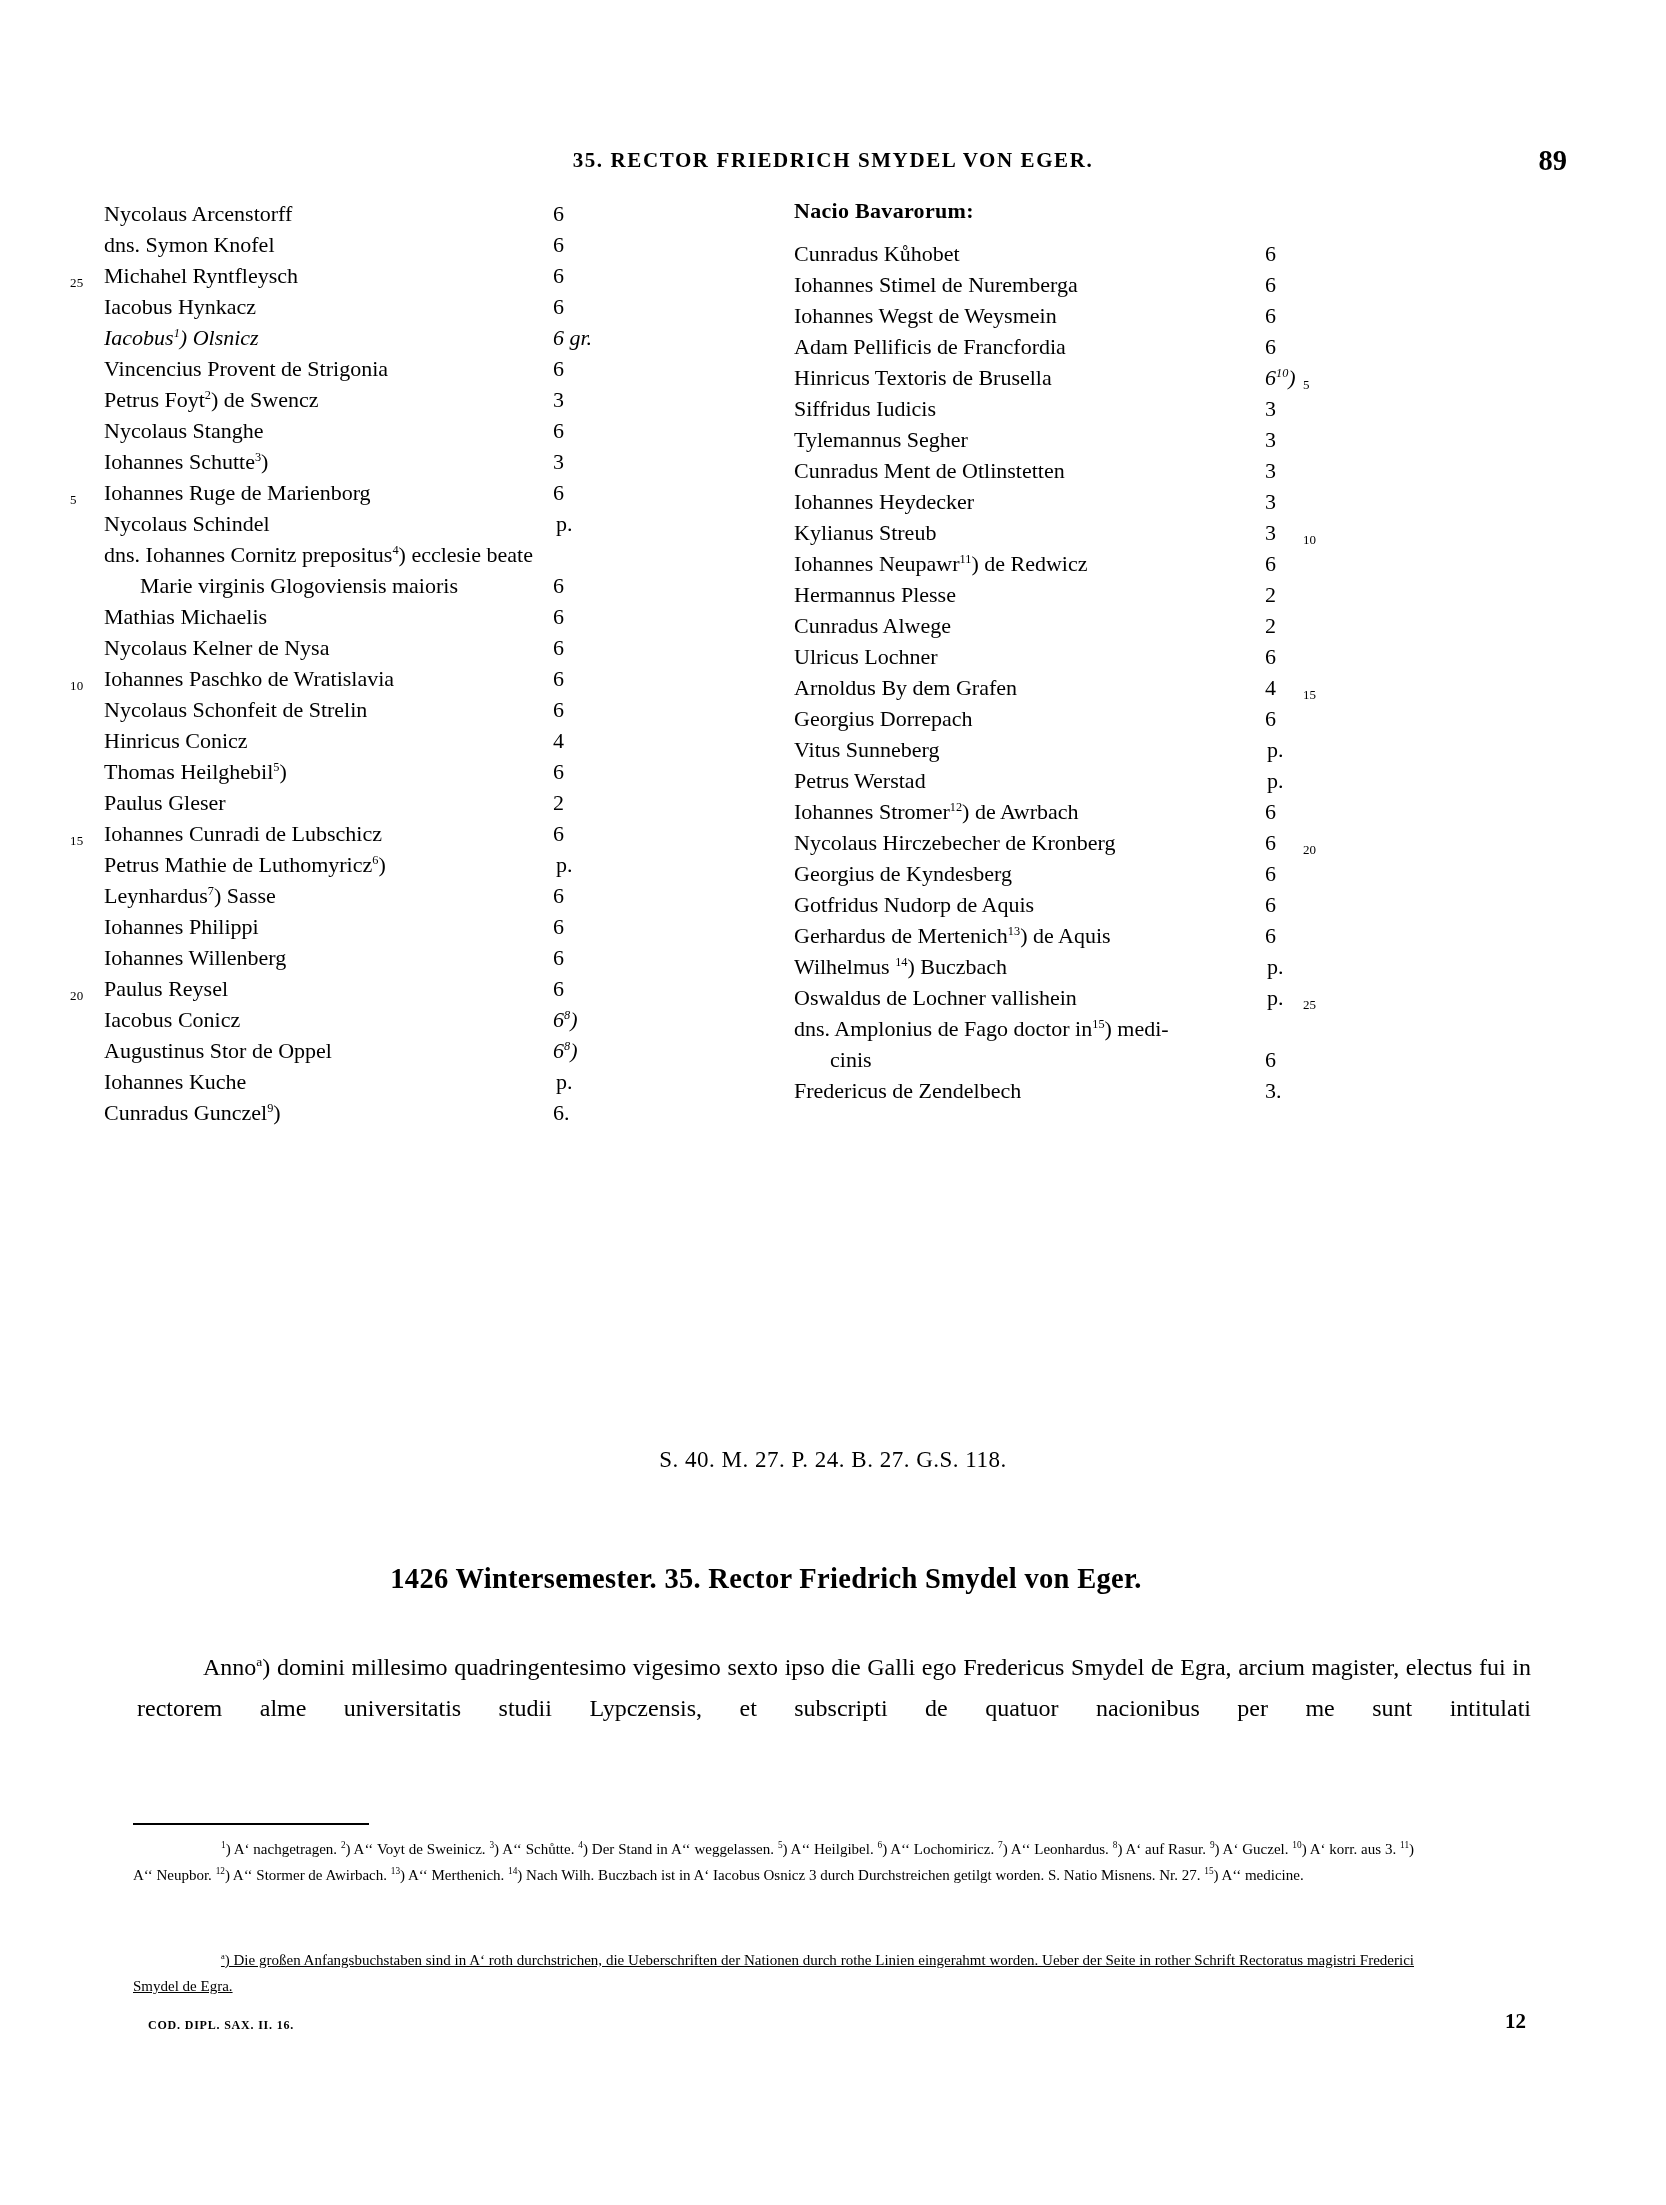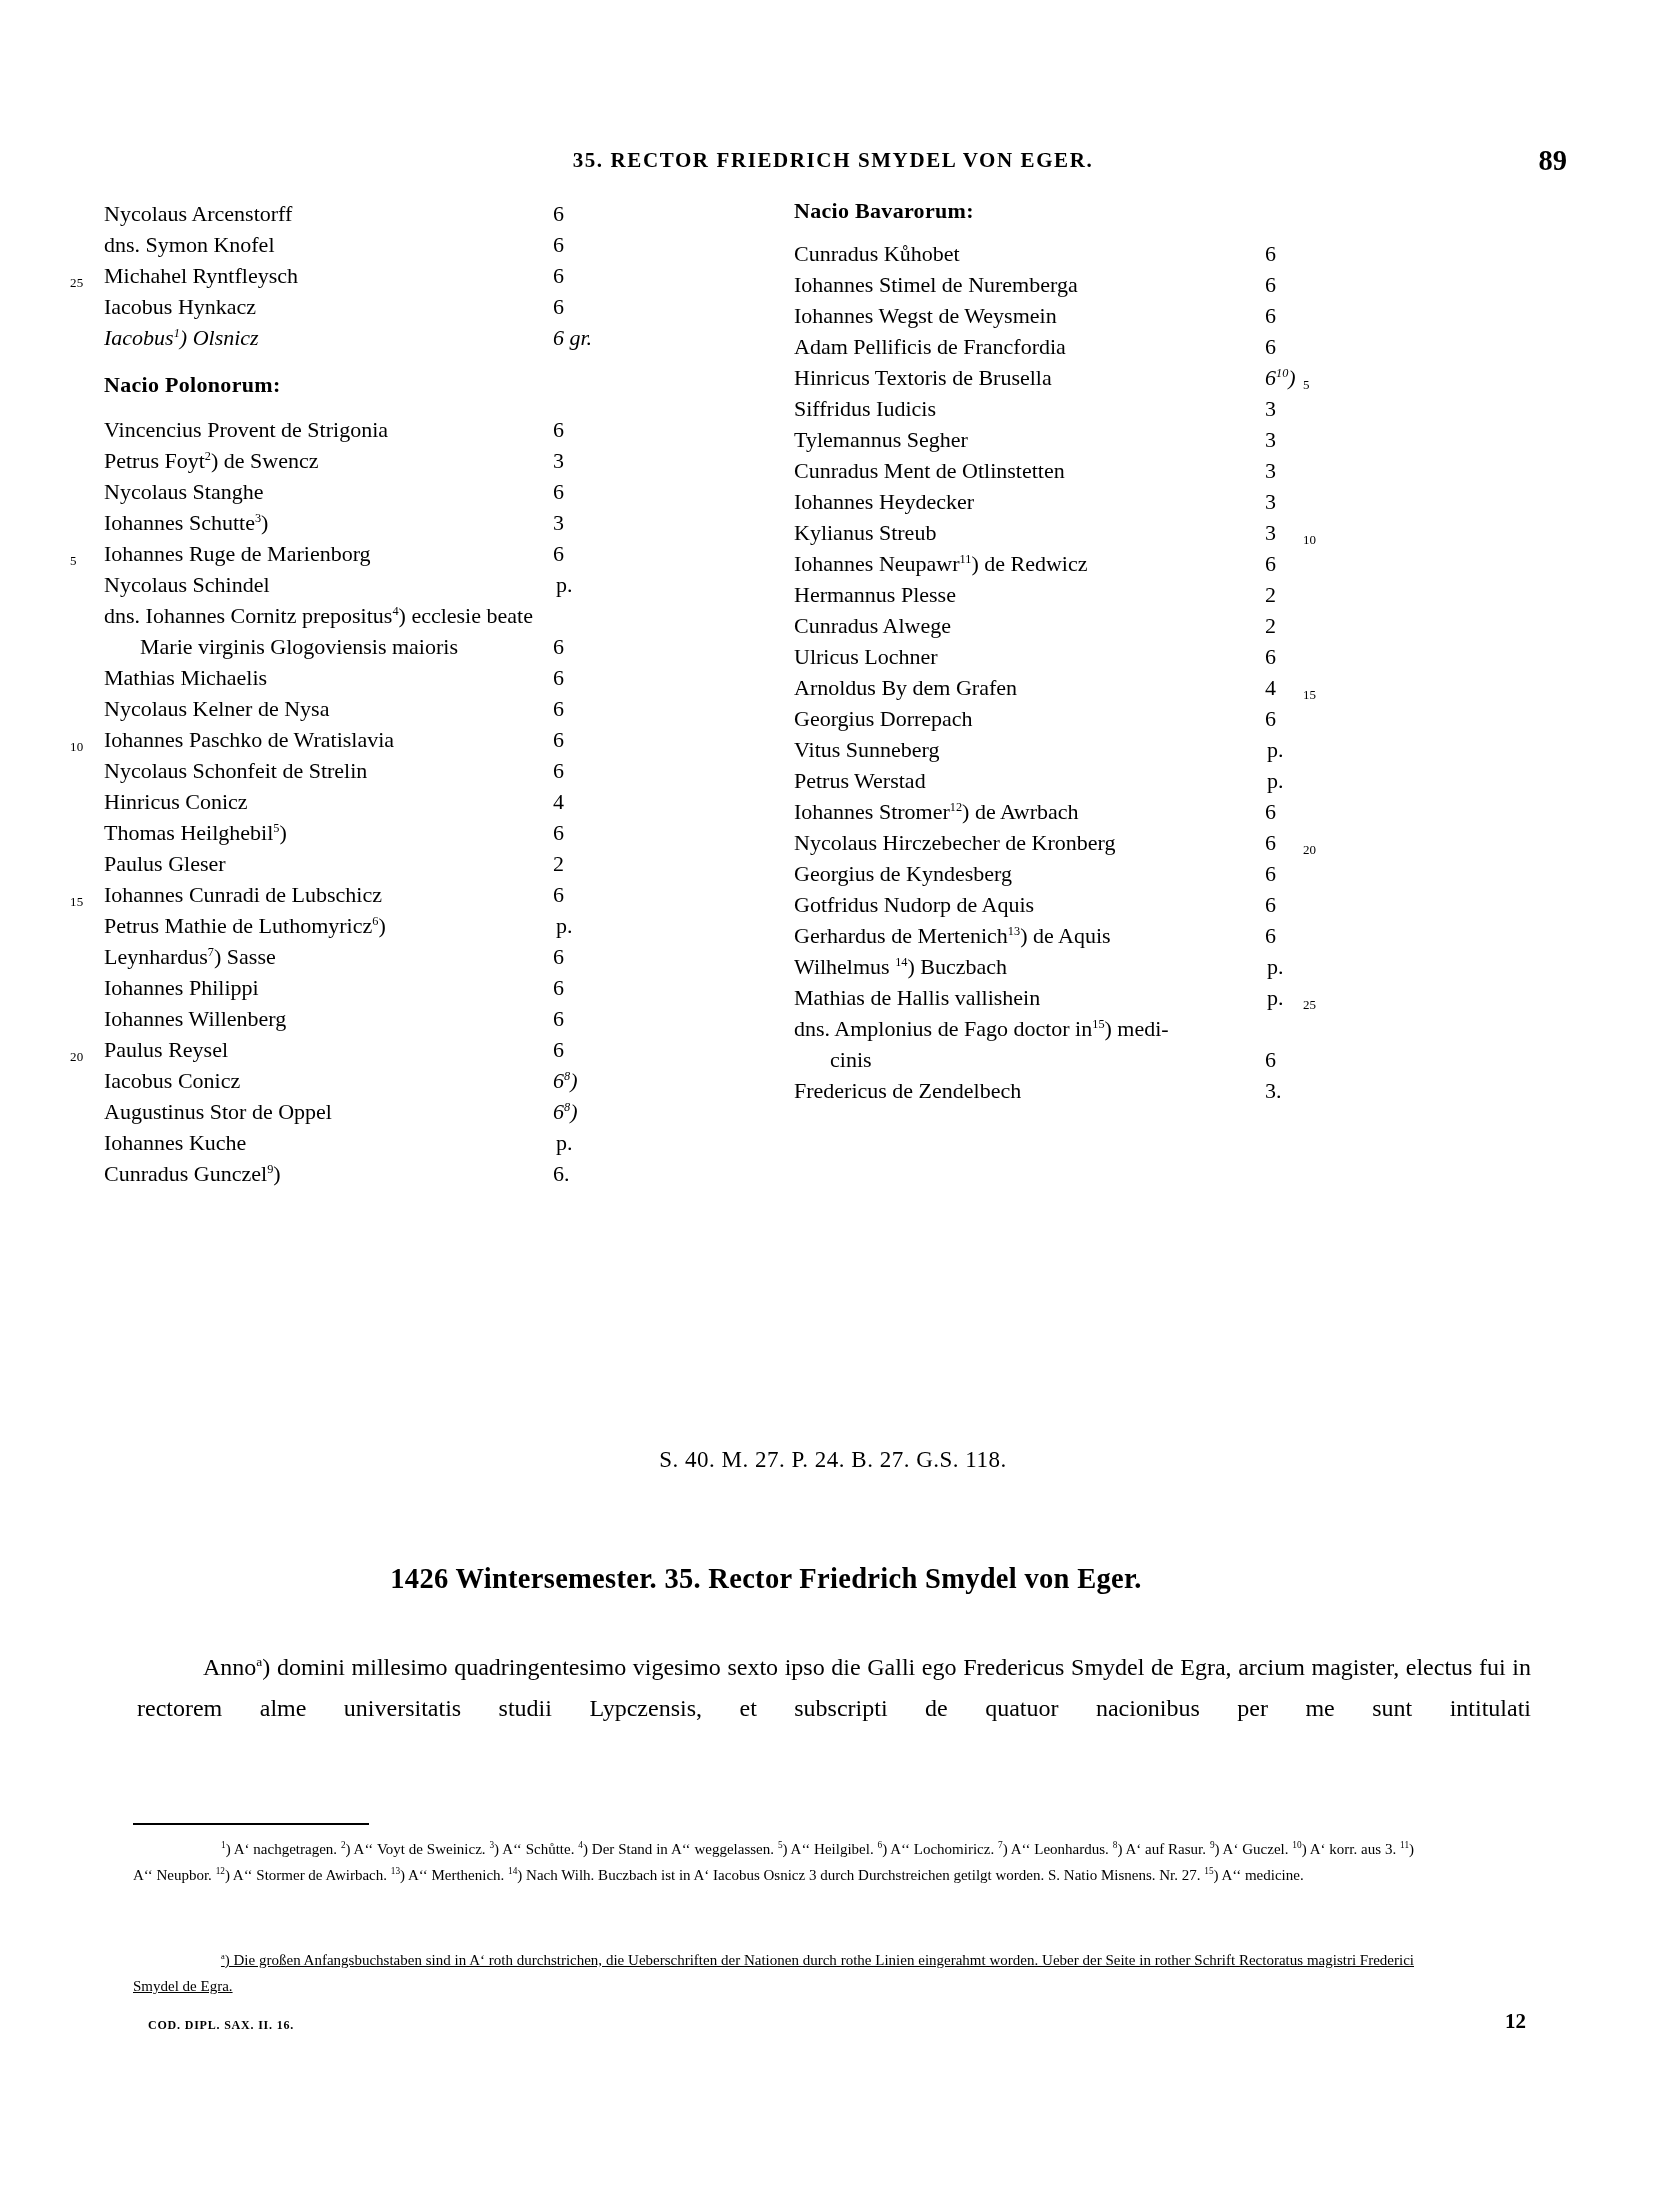--- a/index.html
+++ b/index.html
@@ -134,21 +134,20 @@
   <div class="cols">
 
     <div class="col col-left">
       <ul class="entries" id="left-cont">
           <li><span class="name">Nycolaus Arcenstorff</span><span class="amt">6</span></li>
           <li><span class="name">dns. Symon Knofel</span><span class="amt">6</span></li>
           <li><span class="lineno">25</span><span class="name">Michahel Ryntfleysch</span><span class="amt">6</span></li>
           <li><span class="name">Iacobus Hynkacz</span><span class="amt">6</span></li>
           <li><span class="name ital">Iacobus<sup>1</sup>) Olsnicz</span><span class="amt ital">6 gr.</span></li>
         </ul>
-      <div class="nacio-head">Nacio Polonorum:</div>
       <ul class="entries" id="left-pol">
           <li><span class="name">Vincencius Provent de Strigonia</span><span class="amt">6</span></li>
           <li><span class="name">Petrus Foyt<sup>2</sup>) de Swencz</span><span class="amt">3</span></li>
           <li><span class="name">Nycolaus Stanghe</span><span class="amt">6</span></li>
           <li><span class="name">Iohannes Schutte<sup>3</sup>)</span><span class="amt">3</span></li>
           <li><span class="lineno">5</span><span class="name">Iohannes Ruge de Marienborg</span><span class="amt">6</span></li>
           <li><span class="name">Nycolaus Schindel</span><span class="amt p">p.</span></li>
           <li><span class="name">dns. Iohannes Cornitz prepositus<sup>4</sup>) ecclesie beate</span></li>
           <li><span class="name indent">Marie virginis Glogoviensis maioris</span><span class="amt">6</span></li>
           <li><span class="name">Mathias Michaelis</span><span class="amt">6</span></li>
@@ -191,21 +190,21 @@
           <li><span class="name">Arnoldus By dem Grafen</span><span class="amt">4</span><span class="rlineno" style="left: 509px;">15</span></li>
           <li><span class="name">Georgius Dorrepach</span><span class="amt">6</span></li>
           <li><span class="name">Vitus Sunneberg</span><span class="amt p">p.</span></li>
           <li><span class="name">Petrus Werstad</span><span class="amt p">p.</span></li>
           <li><span class="name">Iohannes Stromer<sup>12</sup>) de Awrbach</span><span class="amt">6</span></li>
           <li><span class="name">Nycolaus Hirczebecher de Kronberg</span><span class="amt">6</span><span class="rlineno" style="left: 509px;">20</span></li>
           <li><span class="name">Georgius de Kyndesberg</span><span class="amt">6</span></li>
           <li><span class="name">Gotfridus Nudorp de Aquis</span><span class="amt">6</span></li>
           <li><span class="name">Gerhardus de Mertenich<sup>13</sup>) de Aquis</span><span class="amt">6</span></li>
           <li><span class="name">Wilhelmus <sup>14</sup>) Buczbach</span><span class="amt p">p.</span></li>
-          <li><span class="name">Mathias de Hallis vallishein</span><span class="amt p">p.</span><span class="rlineno" style="left: 509px;">25</span></li>
+          <li><span class="name">Oswaldus de Lochner vallishein</span><span class="amt p">p.</span><span class="rlineno" style="left: 509px;">25</span></li>
           <li><span class="name">dns. Amplonius de Fago doctor in<sup>15</sup>) medi-</span></li>
           <li><span class="name indent">cinis</span><span class="amt">6</span></li>
           <li><span class="name">Fredericus de Zendelbech</span><span class="amt">3.</span></li>
         </ul>
     </div>
 
   </div>
 
   <div class="summary">S. 40. M. 27. P. 24. B. 27. G.S. 118.</div>
 

